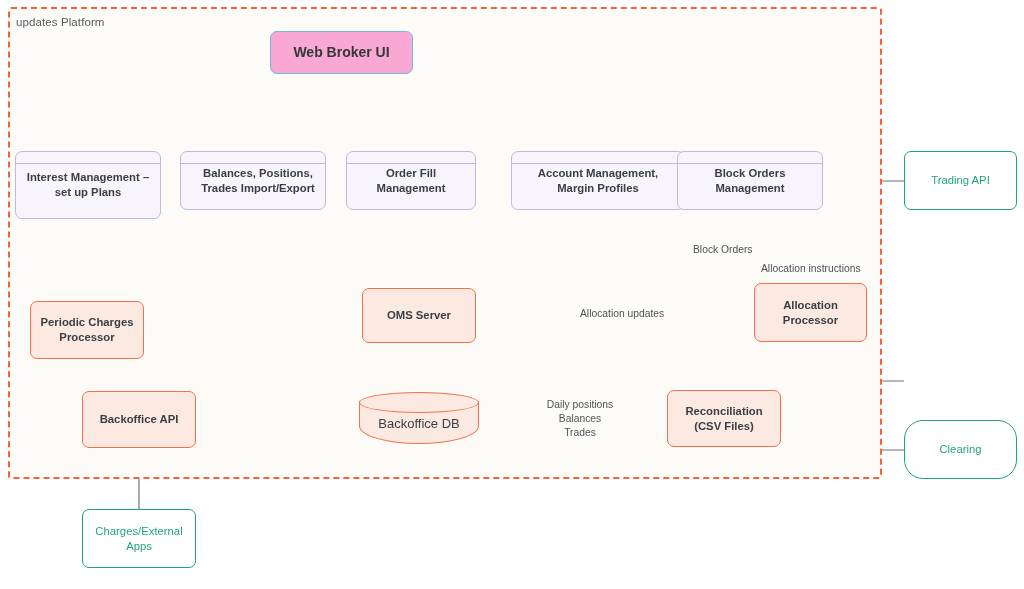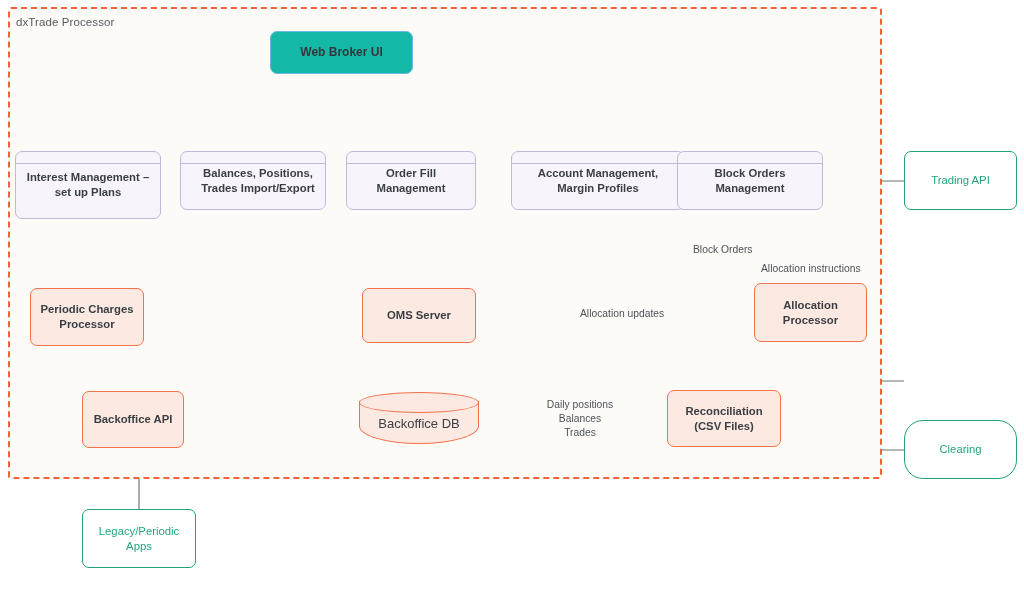--- a/index.html
+++ b/index.html
@@ -54,26 +54,26 @@
   .platform-title {
     position: absolute;
     font-size: 11.5px;
     color: #555a5f;
     letter-spacing: .1px;
     z-index: 4;
   }
 
   
   .n-blue {
-    background: #14b8a6;
+    background: #f9a8d4;
     border: 1.6px solid #6fb8e8;
     border-radius: 7px;
     color: #33373b;
     font-weight: bold;
-    font-size: 12px;
+    font-size: 14px;
   }
 
   
   .n-purple {
     background: #f7f4fb;
     border: 1.3px solid #c5b6dd;
     border-radius: 7px;
     color: #3b3f44;
     font-weight: bold;
     font-size: 11.3px;
@@ -150,21 +150,21 @@
     padding: 0 3px;
     z-index: 4;
   }
 </style>
 </head>
 <body>
 
 <div id="canvas">
 
   <div class="platform" style="left:8px; top:7px; width:874px; height:472px;"></div>
-  <div class="platform-title" style="left:16px; top:16px;">dxTrade Processor</div>
+  <div class="platform-title" style="left:16px; top:16px;">updates Platform</div>
 
   <svg class="wires" viewBox="0 0 1024 589">
     <defs>
       <marker id="arrow" viewBox="0 0 10 10" refX="9" refY="5" markerWidth="7" markerHeight="7" orient="auto-start-reverse">
         <path d="M 0 1 L 10 5 L 0 9 z" fill="#25282b"></path>
       </marker>
     </defs>
     <g fill="none" stroke="#6f7479" stroke-width="1.2" marker-end="url(#arrow)">
 
       <path d="M 341 73 L 341 110" stroke="#25282b" stroke-width="1.5" marker-end="none"></path>
@@ -229,35 +229,35 @@
   <div class="node n-purple" style="left:511px; top:151px; width:174px; height:59px;">
     <span class="lbl">Account Management,
 Margin Profiles</span>
   </div>
 
   <div class="node n-purple" style="left:677px; top:151px; width:146px; height:59px;">
     <span class="lbl">Block Orders
 Management</span>
   </div>
 
-  <div class="node n-orange" style="left:30px; top:288px; width:114px; height:58px;">
+  <div class="node n-orange" style="left:30px; top:301px; width:114px; height:58px;">
     <span class="lbl">Periodic Charges
 Processor</span>
   </div>
 
   <div class="node n-orange" style="left:362px; top:288px; width:114px; height:55px;">
     <span class="lbl">OMS Server</span>
   </div>
 
   <div class="node n-orange" style="left:754px; top:283px; width:113px; height:59px;">
     <span class="lbl">Allocation
 Processor</span>
   </div>
 
-  <div class="node n-orange" style="left:82px; top:391px; width:102px; height:57px;">
+  <div class="node n-orange" style="left:82px; top:391px; width:114px; height:57px;">
     <span class="lbl">Backoffice API</span>
   </div>
 
   <div class="node n-db" style="left:359px; top:392px; width:120px; height:52px;">
     <span class="cyl-body"></span>
     <span class="cyl-top"></span>
     <span class="lbl">Backoffice DB</span>
   </div>
 
   <div class="node n-orange" style="left:667px; top:390px; width:114px; height:57px;">
@@ -268,21 +268,21 @@
   <div class="node n-green" style="left:904px; top:151px; width:113px; height:59px;">
     <span class="lbl">Trading API</span>
   </div>
 
 
   <div class="node n-green" style="left:904px; top:420px; width:113px; height:59px;border-radius:19px;">
     <span class="lbl">Clearing</span>
   </div>
 
   <div class="node n-green" style="left:82px; top:509px; width:114px; height:59px;">
-    <span class="lbl">Legacy/Periodic
+    <span class="lbl">Charges/External
 Apps</span>
   </div>
 
   <div class="edge-label" style="left:690px; top:243px;">Block Orders</div>
 
   <div class="edge-label" style="left:758px; top:262px;">Allocation instructions</div>
 
   <div class="edge-label" style="left:577px; top:307px;">Allocation updates</div>
 
   <div class="edge-label" style="left:538px; top:398px; width:78px;">Daily positions

